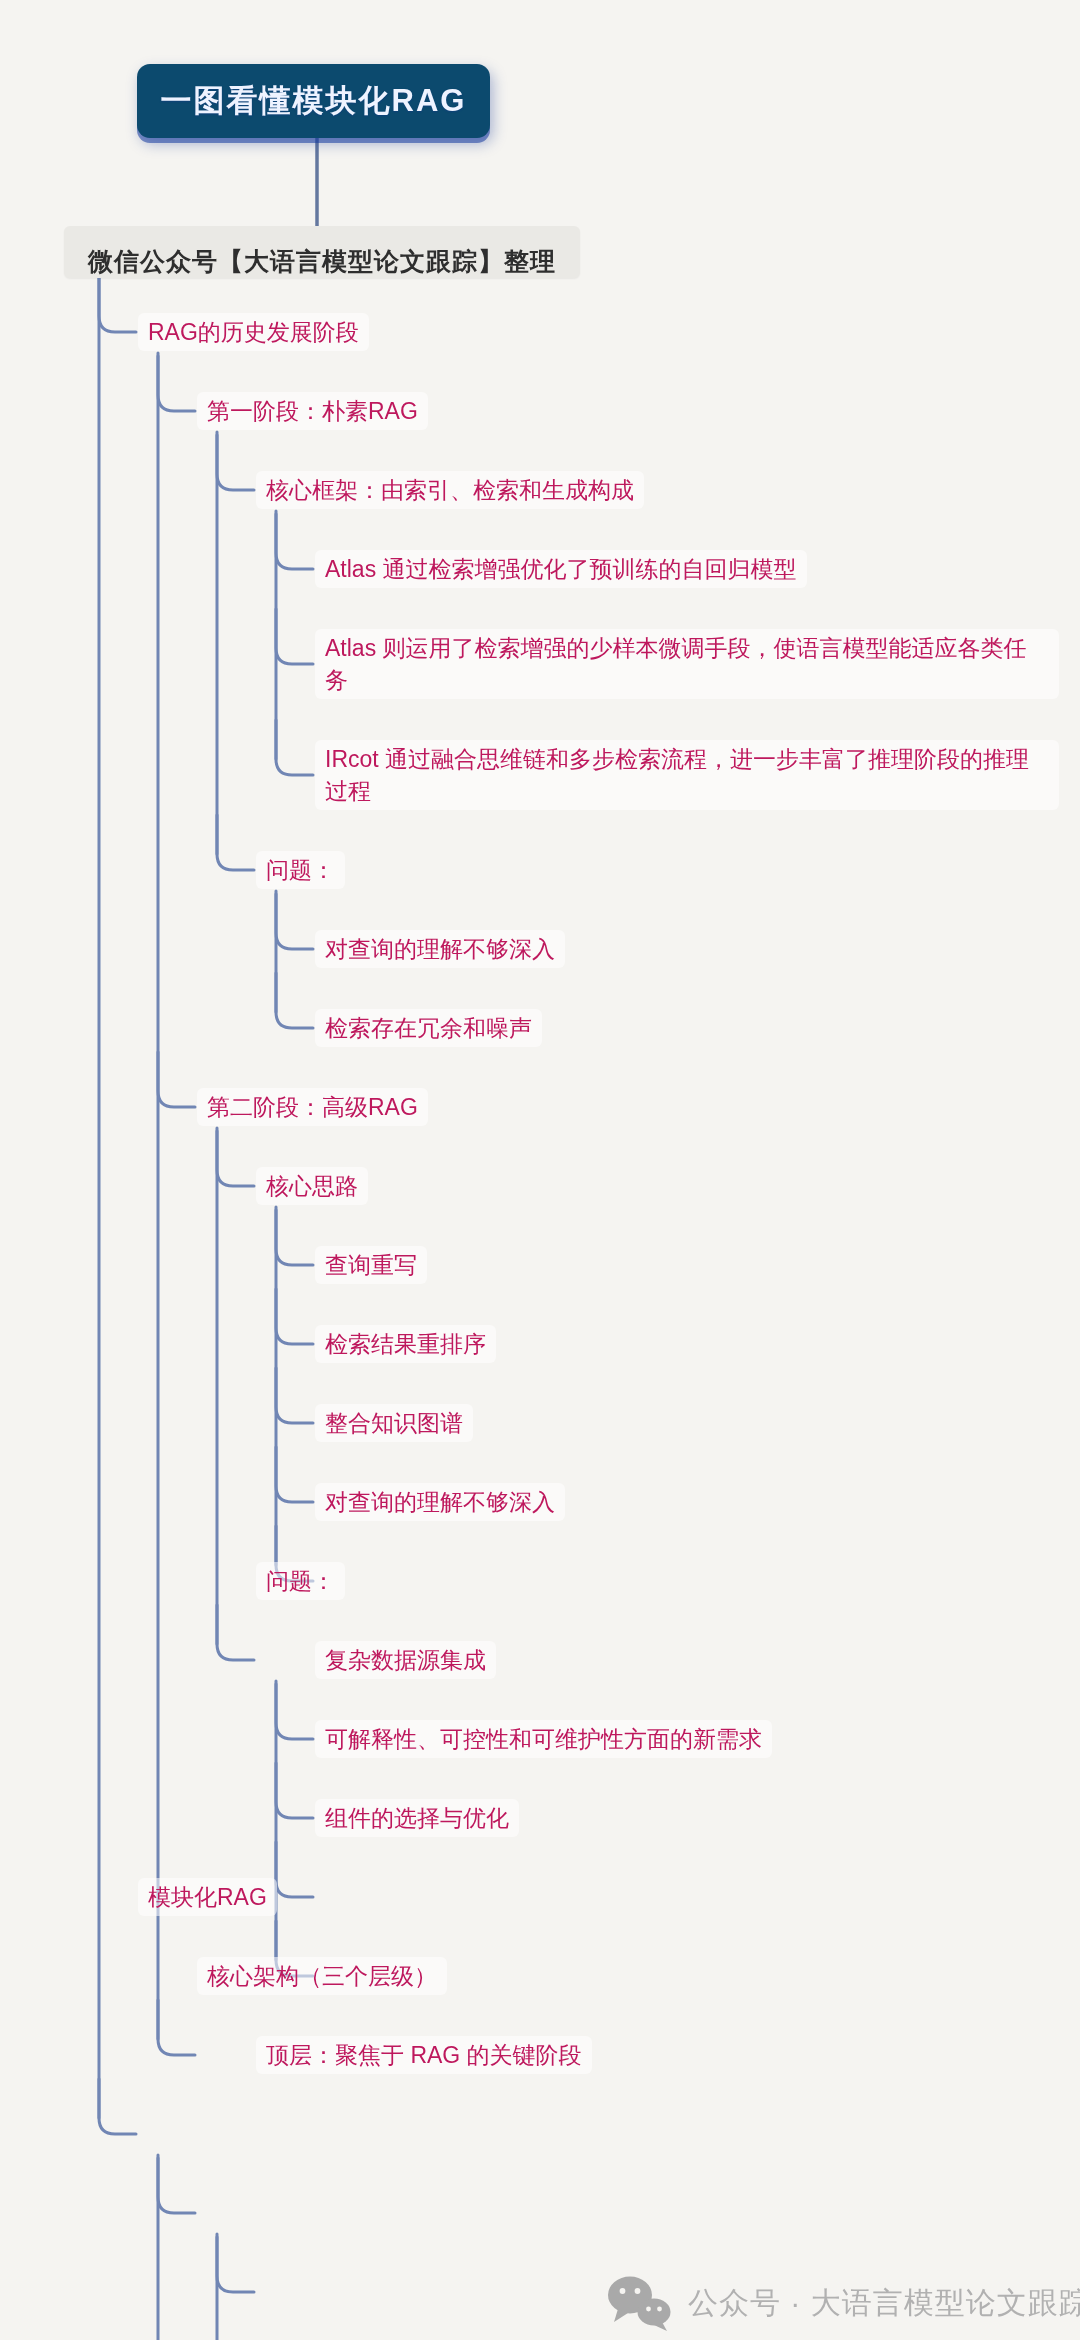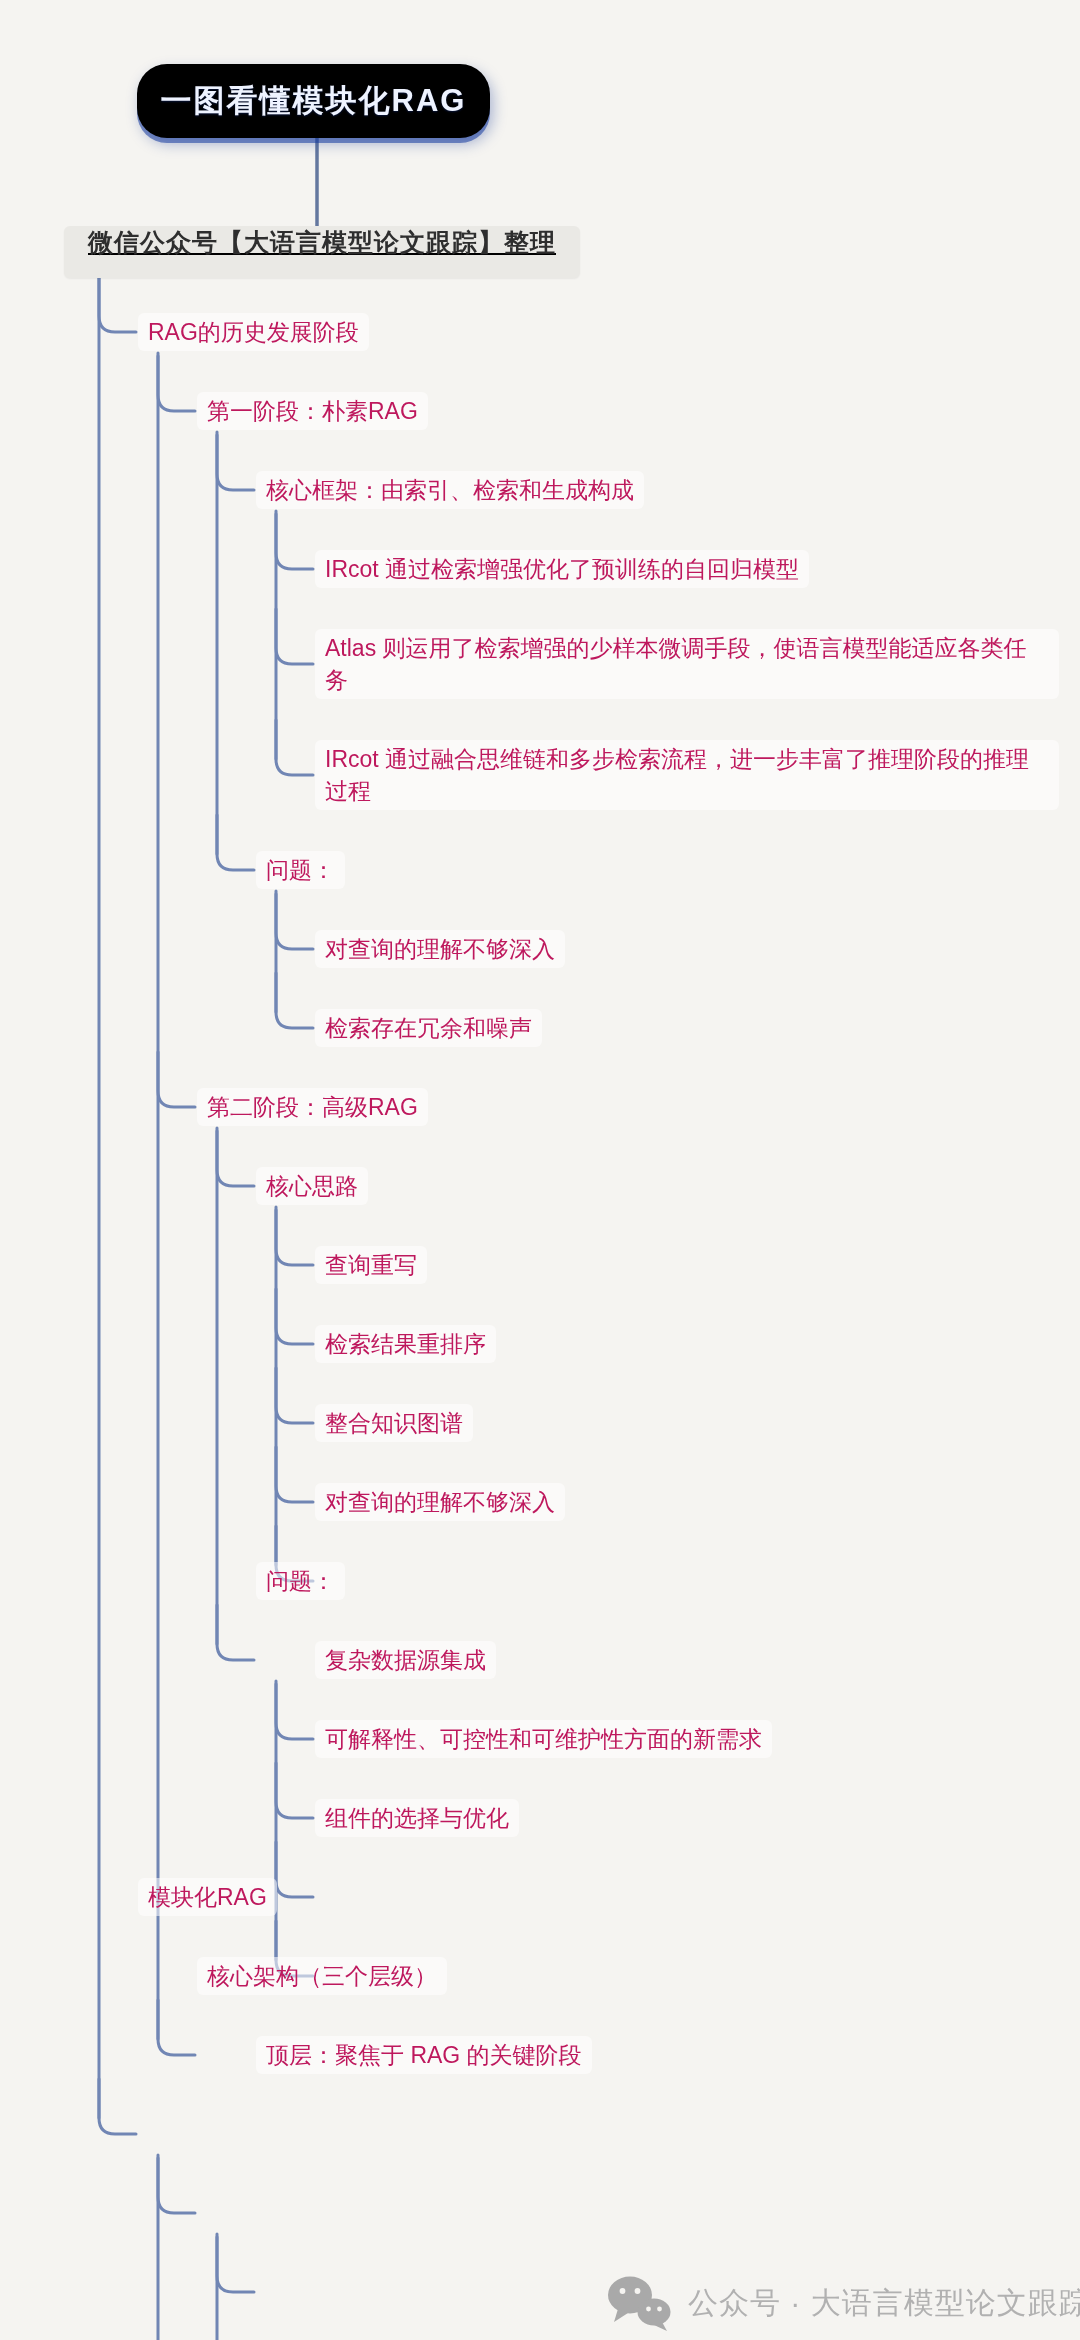--- a/index.html
+++ b/index.html
@@ -20,24 +20,23 @@
   }
   .root-node .title{
     color:#eef3ff;font-size:31px;font-weight:600;letter-spacing:2px;
     text-shadow:0 1px 2px rgba(20,50,140,.4);
   }
 
   
   .source-box{
     position:absolute;left:64px;top:226px;height:52px;
     background:#eae9e5;border-radius:6px;
-    display:inline-flex;align-items:flex-start;
+    display:inline-flex;align-items:flex-end;
     padding:0 24px;
     box-shadow:0 1px 2px rgba(0,0,0,.06);
-    text-decoration:underline;
   }
   .source-box .src-label{color:#2e2e2e;font-size:25px;font-weight:600;letter-spacing:1px;white-space:nowrap;}
 
   
   #tree{position:absolute;left:99px;top:272px;width:960px;}
   .t-child{margin-top:41px;}
   .t-child{padding-left:39px;}
   .t-children{margin-left:20px;}
   .t-label{
     display:inline-block;max-width:760px;
@@ -94,33 +93,33 @@
       <path d="M 276 1763 L 276 1802 Q 276 1818 292 1818 L 313 1818" fill="none" stroke="#7186b4" stroke-width="3" stroke-linecap="round"></path>
       <path d="M 276 1842 L 276 1881 Q 276 1897 292 1897 L 313 1897" fill="none" stroke="#7186b4" stroke-width="3" stroke-linecap="round"></path>
       <path d="M 276 1921 L 276 1960 Q 276 1976 292 1976 L 313 1976" fill="none" stroke="#7186b4" stroke-width="3" stroke-linecap="round"></path>
       <path d="M 276 1681 L 276 1960" fill="none" stroke="#7186b4" stroke-width="3" stroke-linecap="round"></path>
       <path d="M 158 2158 L 158 2197 Q 158 2213 174 2213 L 195 2213" fill="none" stroke="#7186b4" stroke-width="3" stroke-linecap="round"></path>
       <path d="M 158 2155 L 158 2340" fill="none" stroke="#7186b4" stroke-width="3" stroke-linecap="round"></path>
       <path d="M 217 2237 L 217 2276 Q 217 2292 233 2292 L 254 2292" fill="none" stroke="#7186b4" stroke-width="3" stroke-linecap="round"></path>
       <path d="M 217 2234 L 217 2340" fill="none" stroke="#7186b4" stroke-width="3" stroke-linecap="round"></path>
     </svg>
 
-  <div class="root-node" style="background: #000000; border-radius: 30px;">
+  <div class="root-node" style="background: #0c4a6e;">
     <div class="title">一图看懂模块化RAG</div>
   </div>
 
   <div class="source-box" style="background: rgb(234, 233, 229);">
     <div class="src-label">微信公众号【大语言模型论文跟踪】整理</div>
   </div>
 
   <div id="tree">
       <div class="t-child"><div class="t-label">RAG的历史发展阶段</div><div class="t-children">
           <div class="t-child"><div class="t-label">第一阶段：朴素RAG</div><div class="t-children">
               <div class="t-child"><div class="t-label">核心框架：由索引、检索和生成构成</div><div class="t-children">
-                  <div class="t-child"><div class="t-label">IRcot 通过检索增强优化了预训练的自回归模型</div></div>
+                  <div class="t-child"><div class="t-label">Atlas 通过检索增强优化了预训练的自回归模型</div></div>
                   <div class="t-child"><div class="t-label">Atlas 则运用了检索增强的少样本微调手段，使语言模型能适应各类任务</div></div>
                   <div class="t-child"><div class="t-label">IRcot 通过融合思维链和多步检索流程，进一步丰富了推理阶段的推理过程</div></div>
                 </div></div>
               <div class="t-child"><div class="t-label">问题：</div><div class="t-children">
                   <div class="t-child"><div class="t-label">对查询的理解不够深入</div></div>
                   <div class="t-child"><div class="t-label">检索存在冗余和噪声</div></div>
                 </div></div>
             </div></div>
           <div class="t-child"><div class="t-label">第二阶段：高级RAG</div><div class="t-children">
               <div class="t-child"><div class="t-label">核心思路</div><div class="t-children">

